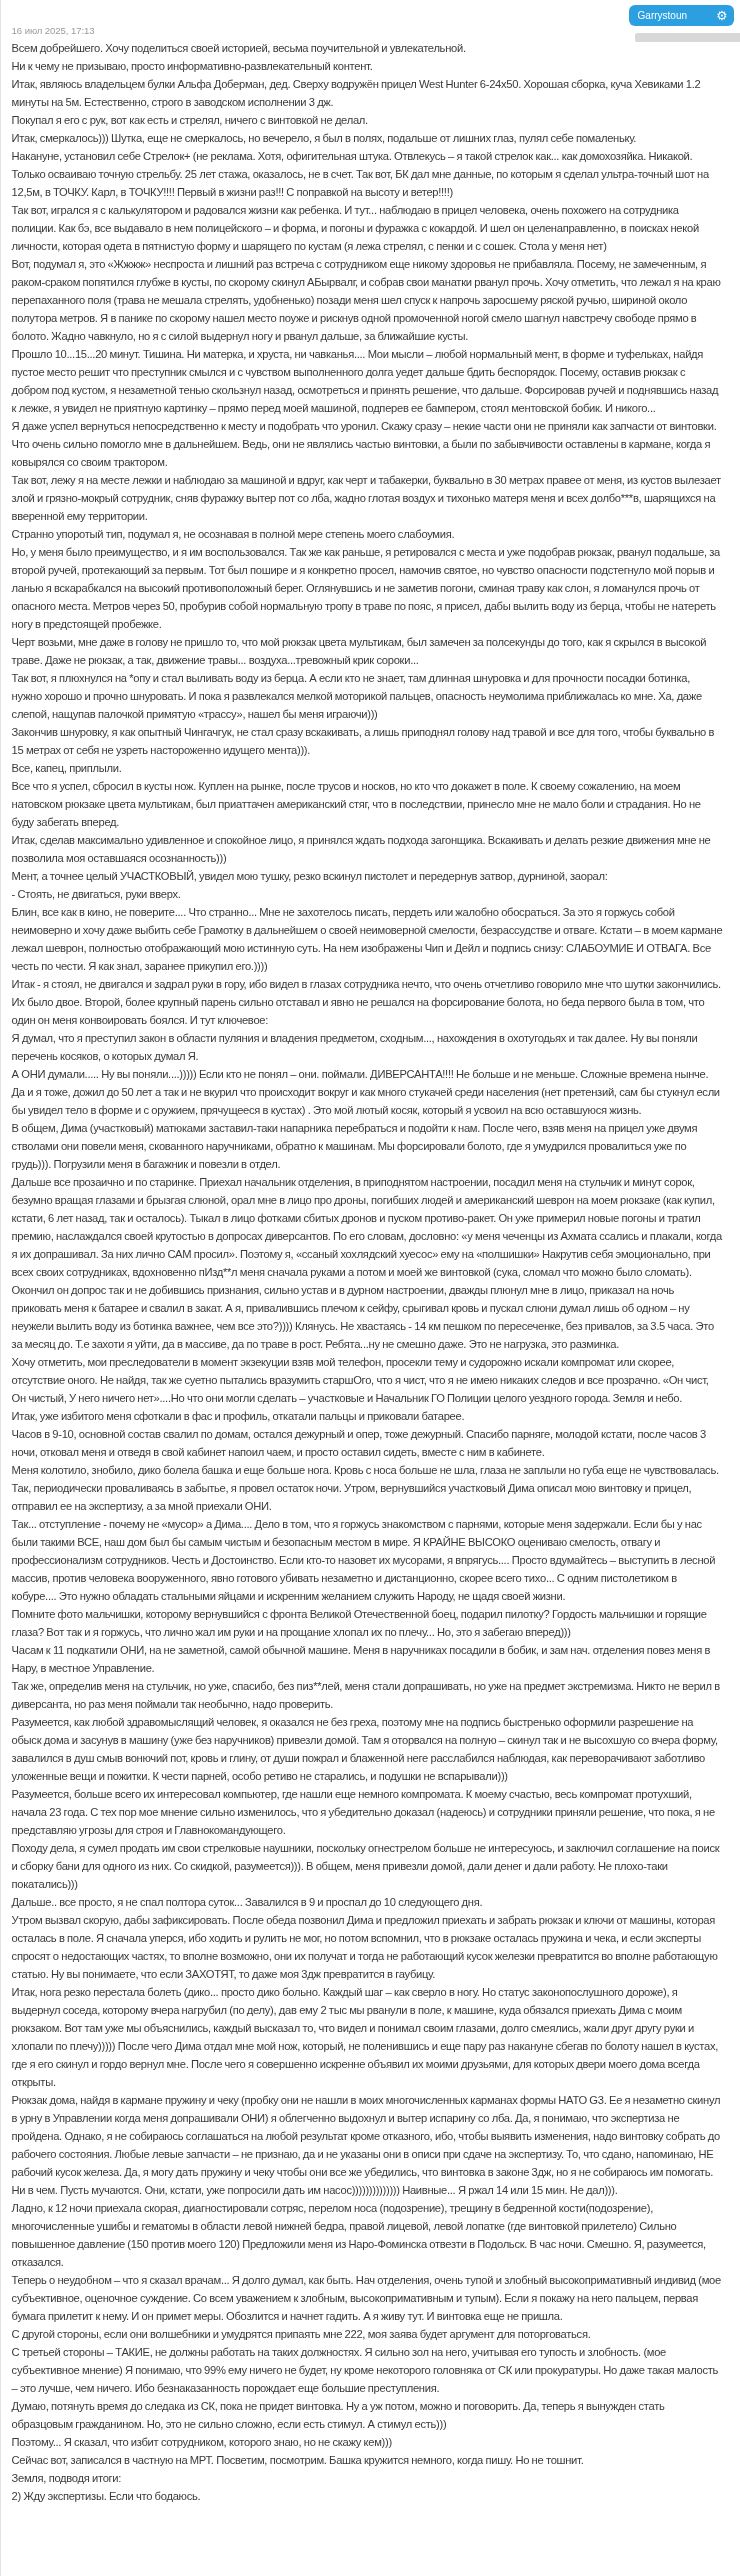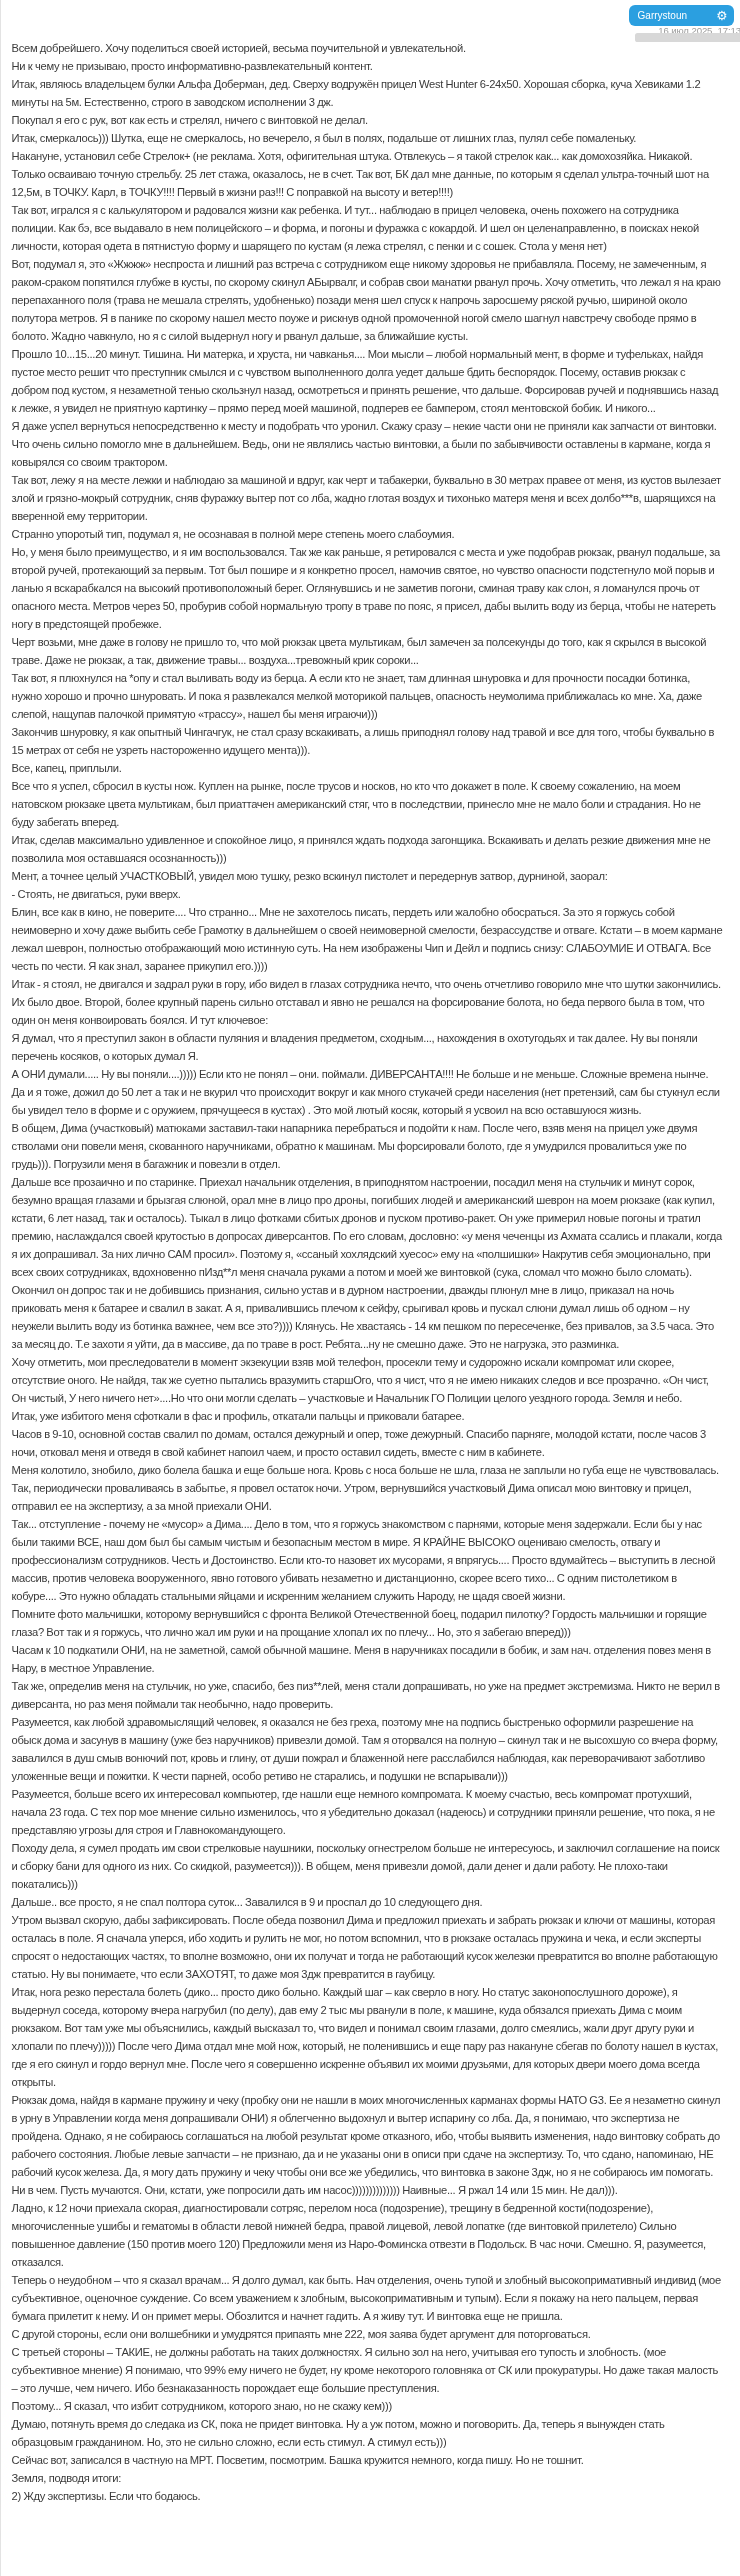--- a/index.html
+++ b/index.html
@@ -9,21 +9,21 @@
   .user-btn{position:absolute;top:5.3px;left:628px;height:20.5px;padding:0 8.6px;
         background:#2b9fe0;color:#fff;border:none;border-radius:6px;
         display:flex;align-items:center;gap:23px;font-size:10px;cursor:pointer;
         font-family:"Liberation Sans",sans-serif;}
   .user-btn .arrow{font-size:9.3px;line-height:1;}
   .gear-btn{position:absolute;top:5.3px;left:709px;width:24px;height:20.5px;
         background:#2b9fe0;color:#fff;border:none;border-radius:6px;
         display:flex;align-items:center;justify-content:center;font-size:12.6px;cursor:pointer;}
   .gray-bar{position:absolute;top:33px;left:634px;width:107px;height:8.6px;
         background:#d8d8d8;border-radius:2.6px 0 0 2.6px;}
-  .date{margin:25px 0 0 10.6px;color:#9b9b9b;font-size:9.6px;letter-spacing:-0.1px;text-align:right;}
+  .date{margin:25px 0 0 10.6px;color:#9b9b9b;font-size:9.6px;letter-spacing:-0.1px;}
   .content{padding:3.3px 18.5px 12px 10.6px;color:#3a3a3a;font-size:11.2px;line-height:18px;
         letter-spacing:-0.3px;word-spacing:-0.3px;}
   .content p{margin:0;}
 </style>
 </head>
 <body>
 
 <div class="page">
 
   <button class="user-btn">
@@ -68,34 +68,34 @@
       <p class="line">А ОНИ думали..... Ну вы поняли....))))) Если кто не понял – они. поймали. ДИВЕРСАНТА!!!! Не больше и не меньше. Сложные времена нынче. Да и я тоже, дожил до 50 лет а так и не вкурил что происходит вокруг и как много стукачей среди населения (нет претензий, сам бы стукнул если бы увидел тело в форме и с оружием, прячущееся в кустах) . Это мой лютый косяк, который я усвоил на всю оставшуюся жизнь.</p>
       <p class="line">В общем, Дима (участковый) матюками заставил-таки напарника перебраться и подойти к нам. После чего, взяв меня на прицел уже двумя стволами они повели меня, скованного наручниками, обратно к машинам. Мы форсировали болото, где я умудрился провалиться уже по грудь))). Погрузили меня в багажник и повезли в отдел.</p>
       <p class="line">Дальше все прозаично и по старинке. Приехал начальник отделения, в приподнятом настроении, посадил меня на стульчик и минут сорок, безумно вращая глазами и брызгая слюной, орал мне в лицо про дроны, погибших людей и американский шеврон на моем рюкзаке (как купил, кстати, 6 лет назад, так и осталось). Тыкал в лицо фотками сбитых дронов и пуском противо-ракет. Он уже примерил новые погоны и тратил премию, наслаждался своей крутостью в допросах диверсантов. По его словам, дословно: «у меня чеченцы из Ахмата ссались и плакали, когда я их допрашивал. За них лично САМ просил». Поэтому я, «ссаный хохлядский хуесос» ему на «полшишки» Накрутив себя эмоционально, при всех своих сотрудниках, вдохновенно пИзд**л меня сначала руками а потом и моей же винтовкой (сука, сломал что можно было сломать). Окончил он допрос так и не добившись признания, сильно устав и в дурном настроении, дважды плюнул мне в лицо, приказал на ночь приковать меня к батарее и свалил в закат. А я, привалившись плечом к сейфу, срыгивал кровь и пускал слюни думал лишь об одном – ну неужели вылить воду из ботинка важнее, чем все это?)))) Клянусь. Не хвастаясь - 14 км пешком по пересеченке, без привалов, за 3.5 часа. Это за месяц до. Т.е захоти я уйти, да в массиве, да по траве в рост. Ребята...ну не смешно даже. Это не нагрузка, это разминка.</p>
       <p class="line">Хочу отметить, мои преследователи в момент экзекуции взяв мой телефон, просекли тему и судорожно искали компромат или скорее, отсутствие оного. Не найдя, так же суетно пытались вразумить старшОго, что я чист, что я не имею никаких следов и все прозрачно. «Он чист, Он чистый, У него ничего нет»....Но что они могли сделать – участковые и Начальник ГО Полиции целого уездного города. Земля и небо.</p>
       <p class="line">Итак, уже избитого меня сфоткали в фас и профиль, откатали пальцы и приковали батарее.</p>
       <p class="line">Часов в 9-10, основной состав свалил по домам, остался дежурный и опер, тоже дежурный. Спасибо парняге, молодой кстати, после часов 3 ночи, отковал меня и отведя в свой кабинет напоил чаем, и просто оставил сидеть, вместе с ним в кабинете.</p>
       <p class="line">Меня колотило, знобило, дико болела башка и еще больше нога. Кровь с носа больше не шла, глаза не заплыли но губа еще не чувствовалась.</p>
       <p class="line">Так, периодически проваливаясь в забытье, я провел остаток ночи. Утром, вернувшийся участковый Дима описал мою винтовку и прицел, отправил ее на экспертизу, а за мной приехали ОНИ.</p>
       <p class="line">Так... отступление - почему не «мусор» а Дима.... Дело в том, что я горжусь знакомством с парнями, которые меня задержали. Если бы у нас были такими ВСЕ, наш дом был бы самым чистым и безопасным местом в мире. Я КРАЙНЕ ВЫСОКО оцениваю смелость, отвагу и профессионализм сотрудников. Честь и Достоинство. Если кто-то назовет их мусорами, я впрягусь.... Просто вдумайтесь – выступить в лесной массив, против человека вооруженного, явно готового убивать незаметно и дистанционно, скорее всего тихо... С одним пистолетиком в кобуре.... Это нужно обладать стальными яйцами и искренним желанием служить Народу, не щадя своей жизни.</p>
       <p class="line">Помните фото мальчишки, которому вернувшийся с фронта Великой Отечественной боец, подарил пилотку? Гордость мальчишки и горящие глаза? Вот так и я горжусь, что лично жал им руки и на прощание хлопал их по плечу... Но, это я забегаю вперед)))</p>
-      <p class="line">Часам к 10 подкатили ОНИ, на не заметной, самой обычной машине. Меня в наручниках посадили в бобик, и зам нач. отделения повез меня в Нару, в местное Управление.</p>
+      <p class="line">Часам к 11 подкатили ОНИ, на не заметной, самой обычной машине. Меня в наручниках посадили в бобик, и зам нач. отделения повез меня в Нару, в местное Управление.</p>
       <p class="line">Так же, определив меня на стульчик, но уже, спасибо, без пиз**лей, меня стали допрашивать, но уже на предмет экстремизма. Никто не верил в диверсанта, но раз меня поймали так необычно, надо проверить.</p>
       <p class="line">Разумеется, как любой здравомыслящий человек, я оказался не без греха, поэтому мне на подпись быстренько оформили разрешение на обыск дома и засунув в машину (уже без наручников) привезли домой. Там я оторвался на полную – скинул так и не высохшую со вчера форму, завалился в душ смыв вонючий пот, кровь и глину, от души пожрал и блаженной неге расслабился наблюдая, как переворачивают заботливо уложенные вещи и пожитки. К чести парней, особо ретиво не старались, и подушки не вспарывали)))</p>
       <p class="line">Разумеется, больше всего их интересовал компьютер, где нашли еще немного компромата. К моему счастью, весь компромат протухший, начала 23 года. С тех пор мое мнение сильно изменилось, что я убедительно доказал (надеюсь) и сотрудники приняли решение, что пока, я не представляю угрозы для строя и Главнокомандующего.</p>
       <p class="line">Походу дела, я сумел продать им свои стрелковые наушники, поскольку огнестрелом больше не интересуюсь, и заключил соглашение на поиск и сборку бани для одного из них. Со скидкой, разумеется))). В общем, меня привезли домой, дали денег и дали работу. Не плохо-таки покатались)))</p>
       <p class="line">Дальше.. все просто, я не спал полтора суток... Завалился в 9 и проспал до 10 следующего дня.</p>
       <p class="line">Утром вызвал скорую, дабы зафиксировать. После обеда позвонил Дима и предложил приехать и забрать рюкзак и ключи от машины, которая осталась в поле. Я сначала уперся, ибо ходить и рулить не мог, но потом вспомнил, что в рюкзаке осталась пружина и чека, и если эксперты спросят о недостающих частях, то вполне возможно, они их получат и тогда не работающий кусок железки превратится во вполне работающую статью. Ну вы понимаете, что если ЗАХОТЯТ, то даже моя 3дж превратится в гаубицу.</p>
       <p class="line">Итак, нога резко перестала болеть (дико... просто дико больно. Каждый шаг – как сверло в ногу. Но статус законопослушного дороже), я выдернул соседа, которому вчера нагрубил (по делу), дав ему 2 тыс мы рванули в поле, к машине, куда обязался приехать Дима с моим рюкзаком. Вот там уже мы объяснились, каждый высказал то, что видел и понимал своим глазами, долго смеялись, жали друг другу руки и хлопали по плечу))))) После чего Дима отдал мне мой нож, который, не поленившись и еще пару раз накануне сбегав по болоту нашел в кустах, где я его скинул и гордо вернул мне. После чего я совершенно искренне объявил их моими друзьями, для которых двери моего дома всегда открыты.</p>
       <p class="line">Рюкзак дома, найдя в кармане пружину и чеку (пробку они не нашли в моих многочисленных карманах формы НАТО G3. Ее я незаметно скинул в урну в Управлении когда меня допрашивали ОНИ) я облегченно выдохнул и вытер испарину со лба. Да, я понимаю, что экспертиза не пройдена. Однако, я не собираюсь соглашаться на любой результат кроме отказного, ибо, чтобы выявить изменения, надо винтовку собрать до рабочего состояния. Любые левые запчасти – не признаю, да и не указаны они в описи при сдаче на экспертизу. То, что сдано, напоминаю, НЕ рабочий кусок железа. Да, я могу дать пружину и чеку чтобы они все же убедились, что винтовка в законе 3дж, но я не собираюсь им помогать. Ни в чем. Пусть мучаются. Они, кстати, уже попросили дать им насос)))))))))))))) Наивные... Я ржал 14 или 15 мин. Не дал))).</p>
       <p class="line">Ладно, к 12 ночи приехала скорая, диагностировали сотряс, перелом носа (подозрение), трещину в бедренной кости(подозрение), многочисленные ушибы и гематомы в области левой нижней бедра, правой лицевой, левой лопатке (где винтовкой прилетело) Сильно повышенное давление (150 против моего 120) Предложили меня из Наро-Фоминска отвезти в Подольск. В час ночи. Смешно. Я, разумеется, отказался.</p>
       <p class="line">Теперь о неудобном – что я сказал врачам... Я долго думал, как быть. Нач отделения, очень тупой и злобный высокопримативный индивид (мое субъективное, оценочное суждение. Со всем уважением к злобным, высокопримативным и тупым). Если я покажу на него пальцем, первая бумага прилетит к нему. И он примет меры. Обозлится и начнет гадить. А я живу тут. И винтовка еще не пришла.</p>
       <p class="line">С другой стороны, если они волшебники и умудрятся припаять мне 222, моя заява будет аргумент для поторговаться.</p>
       <p class="line">С третьей стороны – ТАКИЕ, не должны работать на таких должностях. Я сильно зол на него, учитывая его тупость и злобность. (мое субъективное мнение) Я понимаю, что 99% ему ничего не будет, ну кроме некоторого головняка от СК или прокуратуры. Но даже такая малость – это лучше, чем ничего. Ибо безнаказанность порождает еще большие преступления.</p>
+      <p class="line">Думаю, потянуть время до следака из СК, пока не придет винтовка. Ну а уж потом, можно и поговорить. Да, теперь я вынужден стать образцовым гражданином. Но, это не сильно сложно, если есть стимул. А стимул есть)))</p>
       <p class="line">Поэтому... Я сказал, что избит сотрудником, которого знаю, но не скажу кем)))</p>
-      <p class="line">Думаю, потянуть время до следака из СК, пока не придет винтовка. Ну а уж потом, можно и поговорить. Да, теперь я вынужден стать образцовым гражданином. Но, это не сильно сложно, если есть стимул. А стимул есть)))</p>
       <p class="line">Сейчас вот, записался в частную на МРТ. Посветим, посмотрим. Башка кружится немного, когда пишу. Но не тошнит.</p>
       <p class="line">Земля, подводя итоги:</p>
       <p class="line">2) Жду экспертизы. Если что бодаюсь.</p>
     </div>
 
 </div>
 
 
 </body></html>

